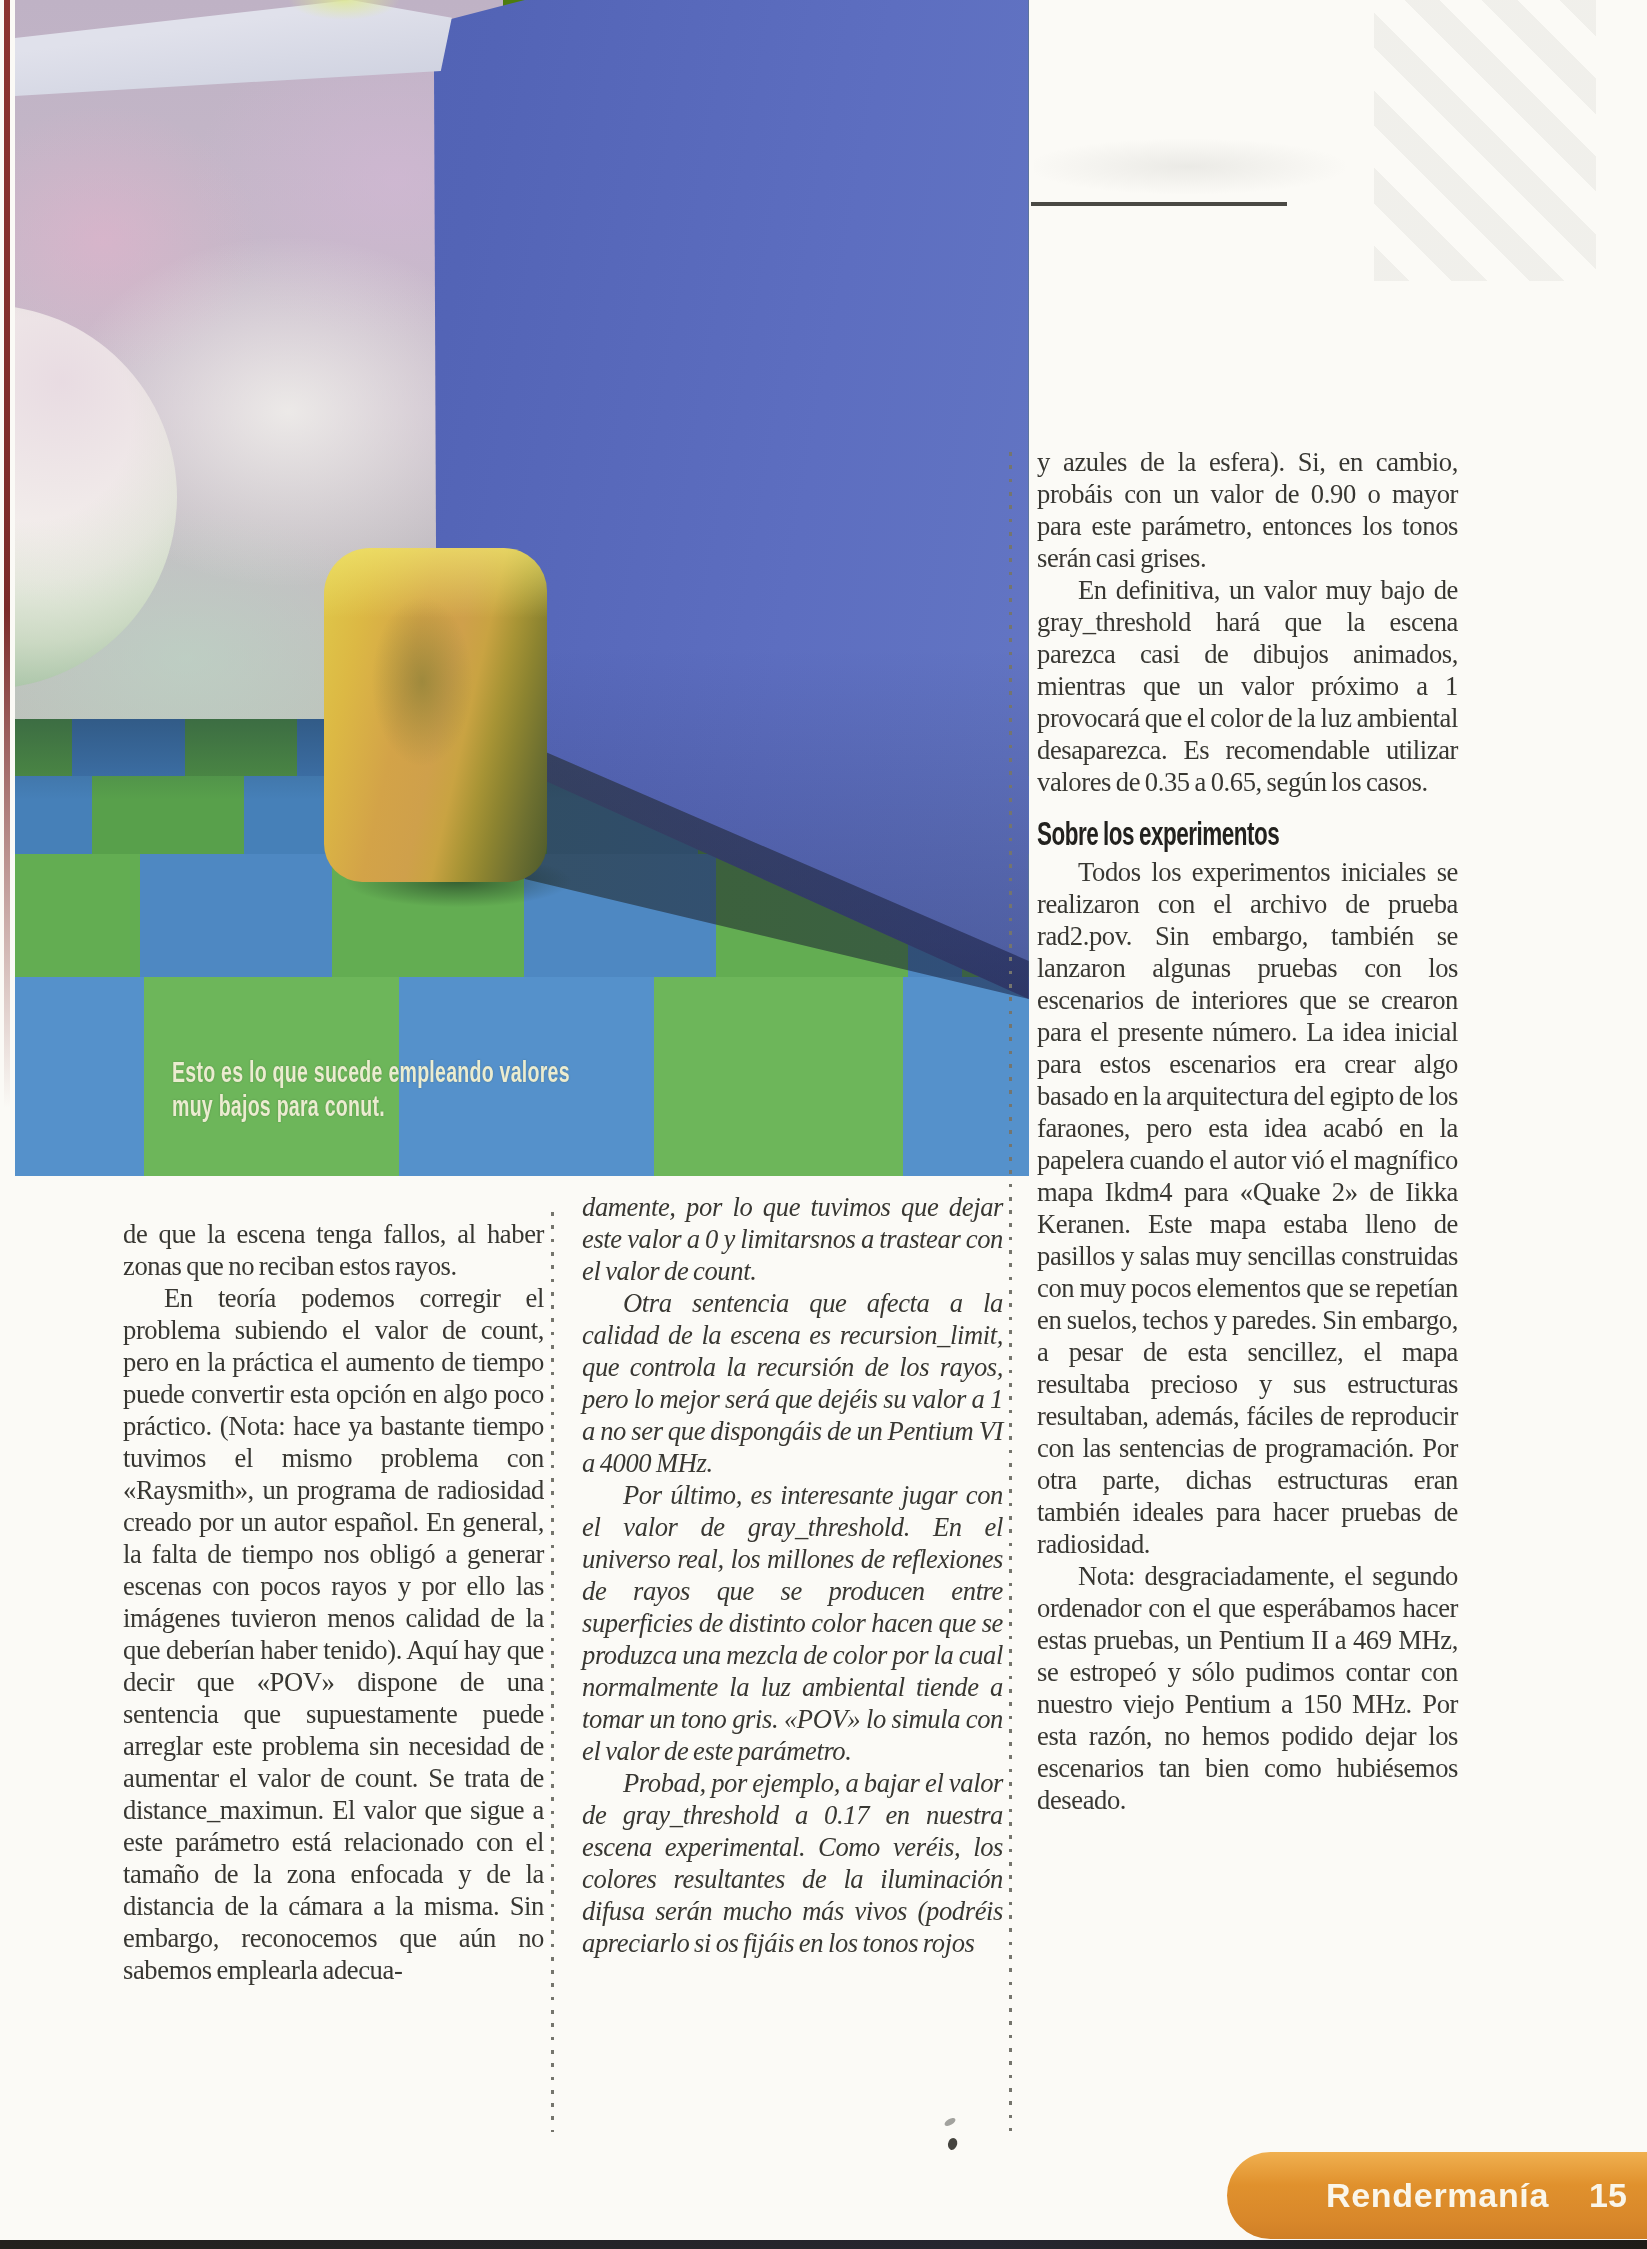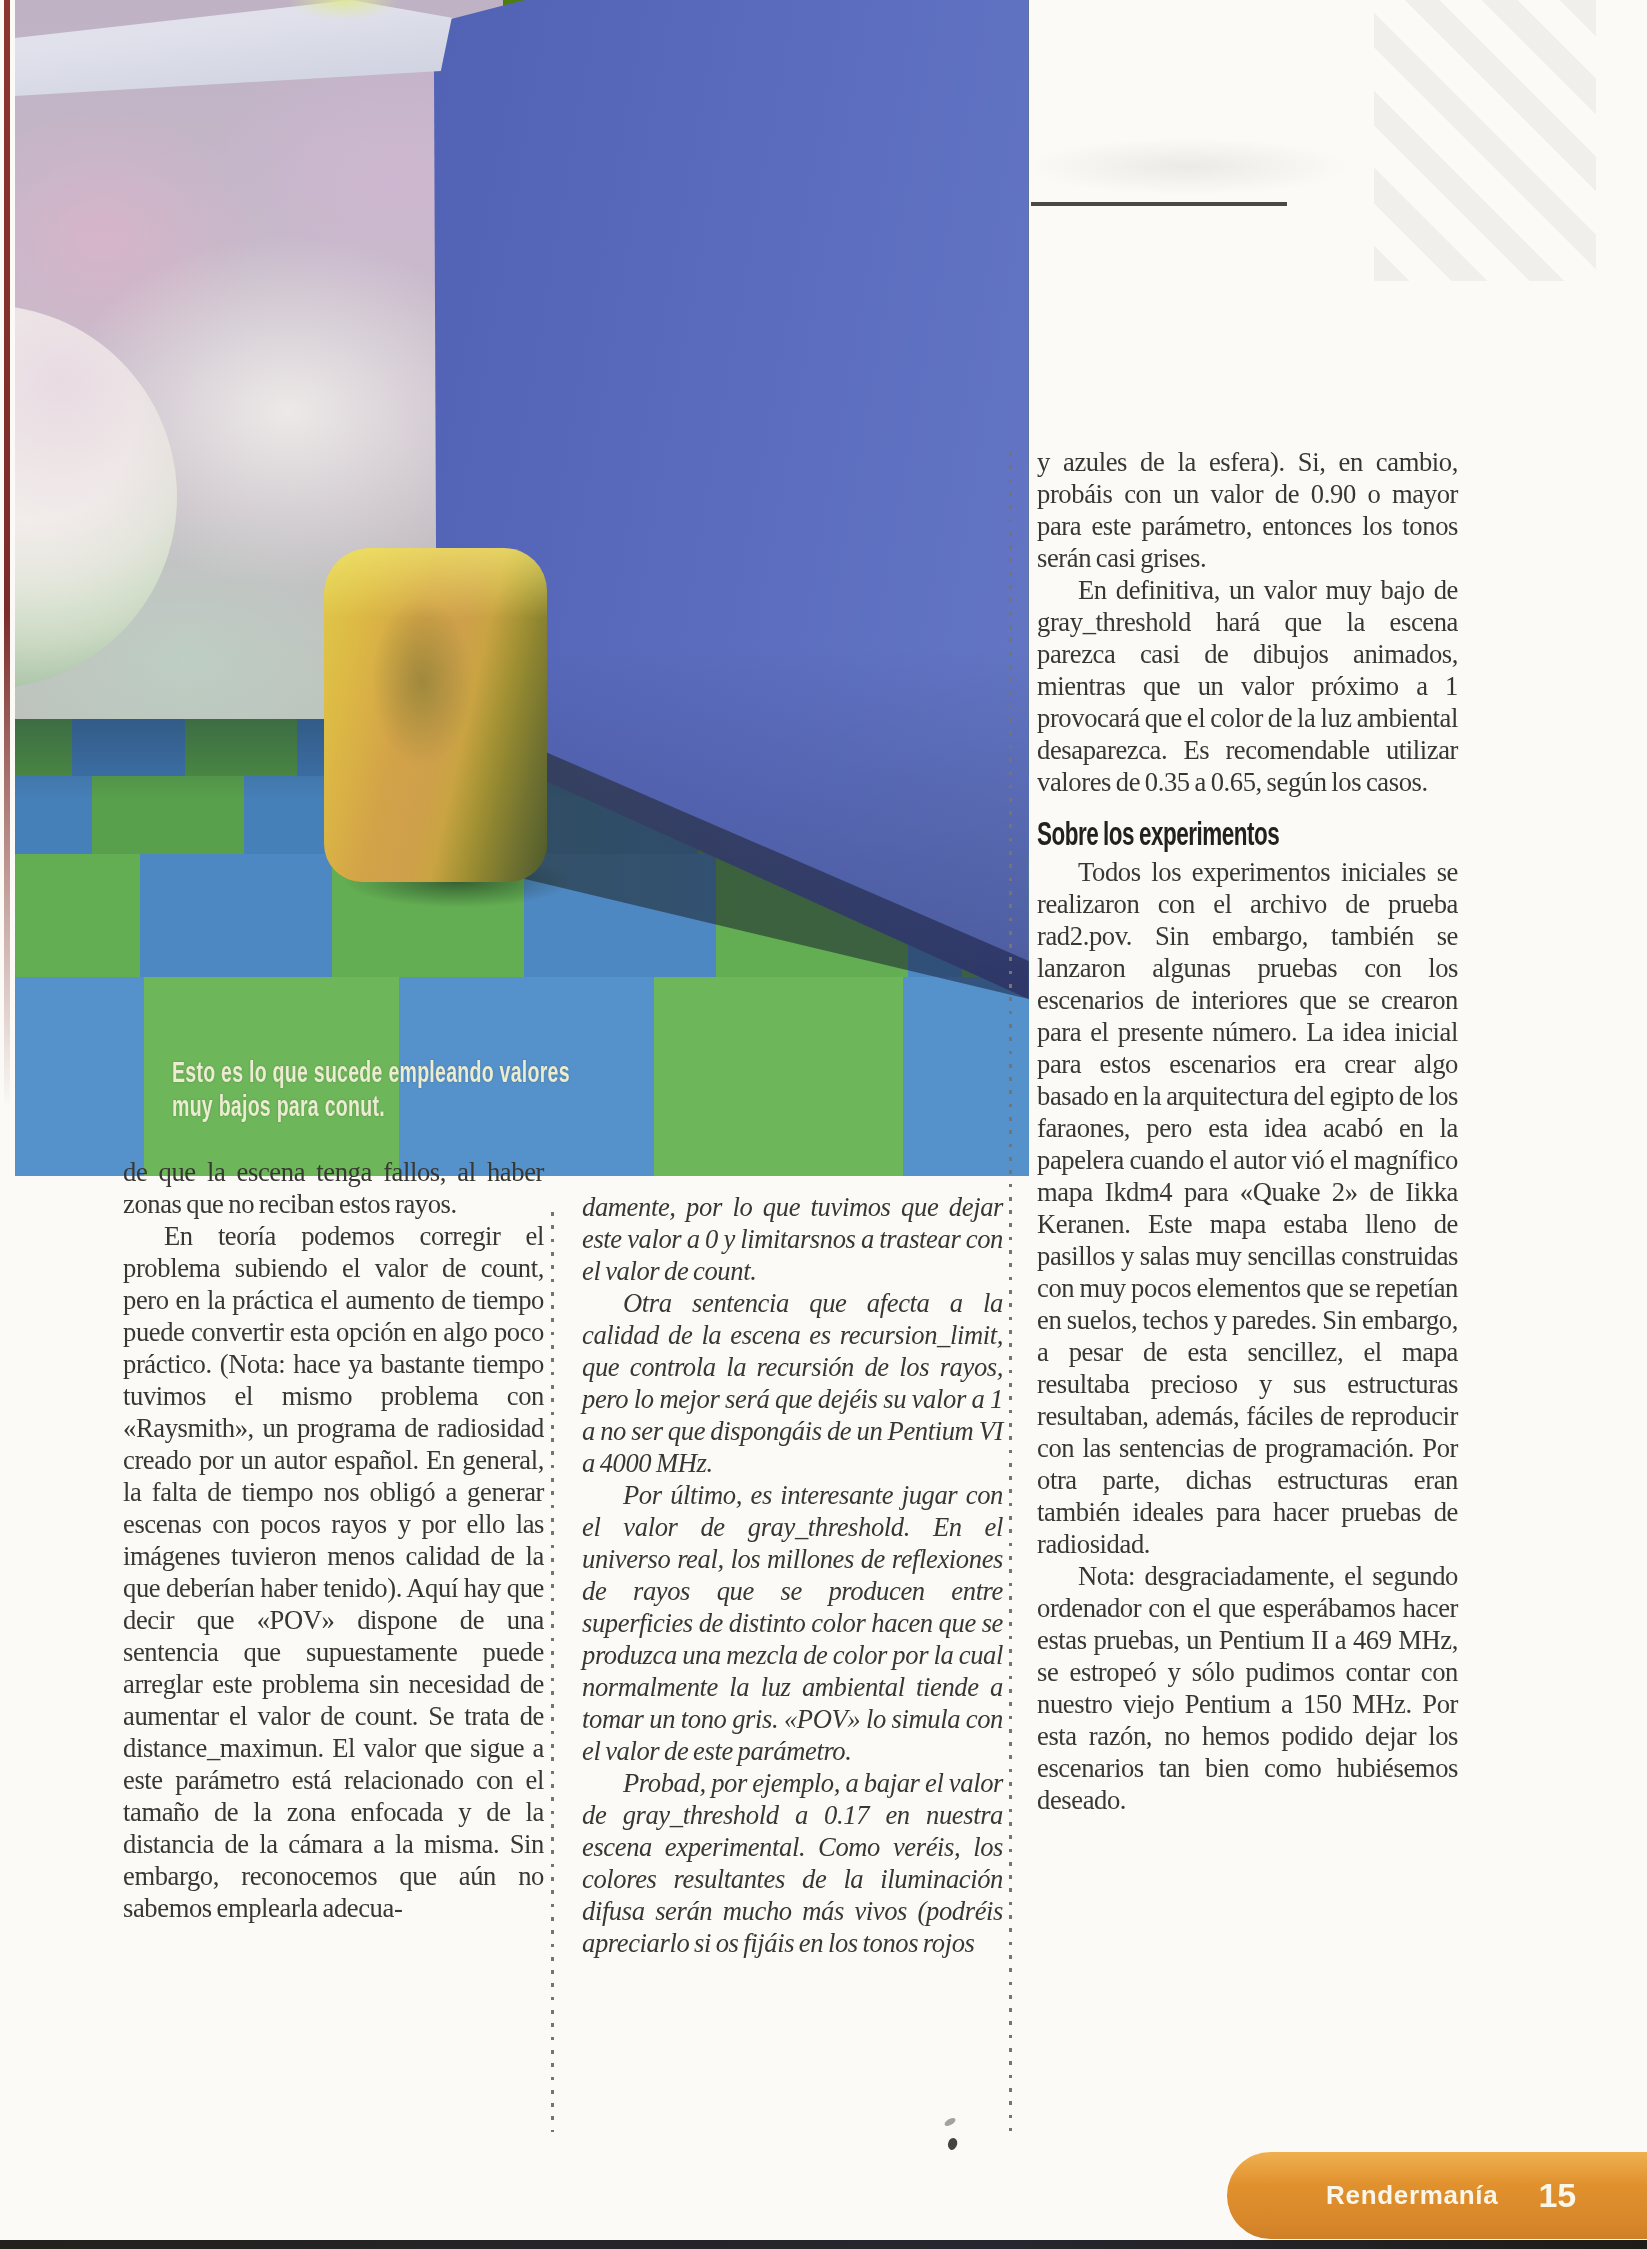--- a/index.html
+++ b/index.html
@@ -66,38 +66,38 @@
   .caption{position:absolute;left:157px;top:1055px;font-family:"Liberation Sans",sans-serif;
     font-weight:bold;font-size:29.6px;line-height:34px;color:#ebecd0;letter-spacing:0.4px;
     transform:scaleX(.66);transform-origin:left top;white-space:nowrap;
     text-shadow:0 0 2.2px rgba(40,60,40,.35);}
 
   
   .col{position:absolute;width:421px;font-size:26.6px;line-height:32px;color:#383732;
     text-align:justify;letter-spacing:-0.4px;word-spacing:-1.5px;}
   .col p{margin:0;}
   .col p.indent{text-indent:41px;}
-  .col1{left:123px;top:1156px;font-family:Liberation Serif, serif;}
+  .col1{left:123px;top:1218px;font-family:Liberation Serif, serif;}
   .col2{left:582px;top:1191px;font-style:italic;}
   .col3{left:1037px;top:446px;}
   .subhead{display:inline-block;font-family:"Liberation Sans",sans-serif;font-weight:bold;
     font-size:34px;color:#22211e;letter-spacing:-0.7px;transform:scaleX(.66);transform-origin:left bottom;
     white-space:nowrap;margin:19px 0 7.4px 0;}
   .divider{position:absolute;width:3px;
     background-image:repeating-linear-gradient(180deg,#75756d 0 3.7px,rgba(0,0,0,0) 3.7px 13.3px);}
   .divider1{left:551px;top:1212px;height:920px;}
   .divider2{left:1009px;top:452px;height:1679px;}
 
   
   .badge{position:absolute;left:1227px;top:2152px;width:423px;height:87px;
     border-radius:44px 0 0 44px;
     background:linear-gradient(180deg,#f0b050,#e0912d 38%,#d8872a 80%,#cf7f26);
     font-family:"Liberation Sans",sans-serif;font-weight:bold;color:#faf6ea;
     display:flex;align-items:center;}
-  .badge .brand{margin-left:99px;font-size:26px;letter-spacing:0.7px;}
+  .badge .brand{margin-left:99px;font-size:34px;letter-spacing:0.7px;}
   .badge .pageno{margin-left:40px;font-size:34px;}
 </style>
 </head>
 <body>
 
 <div class="page">
 
   <div class="page-edge-left"></div>
   <div class="bleed-1"></div>
   <div class="bleed-2"></div>

